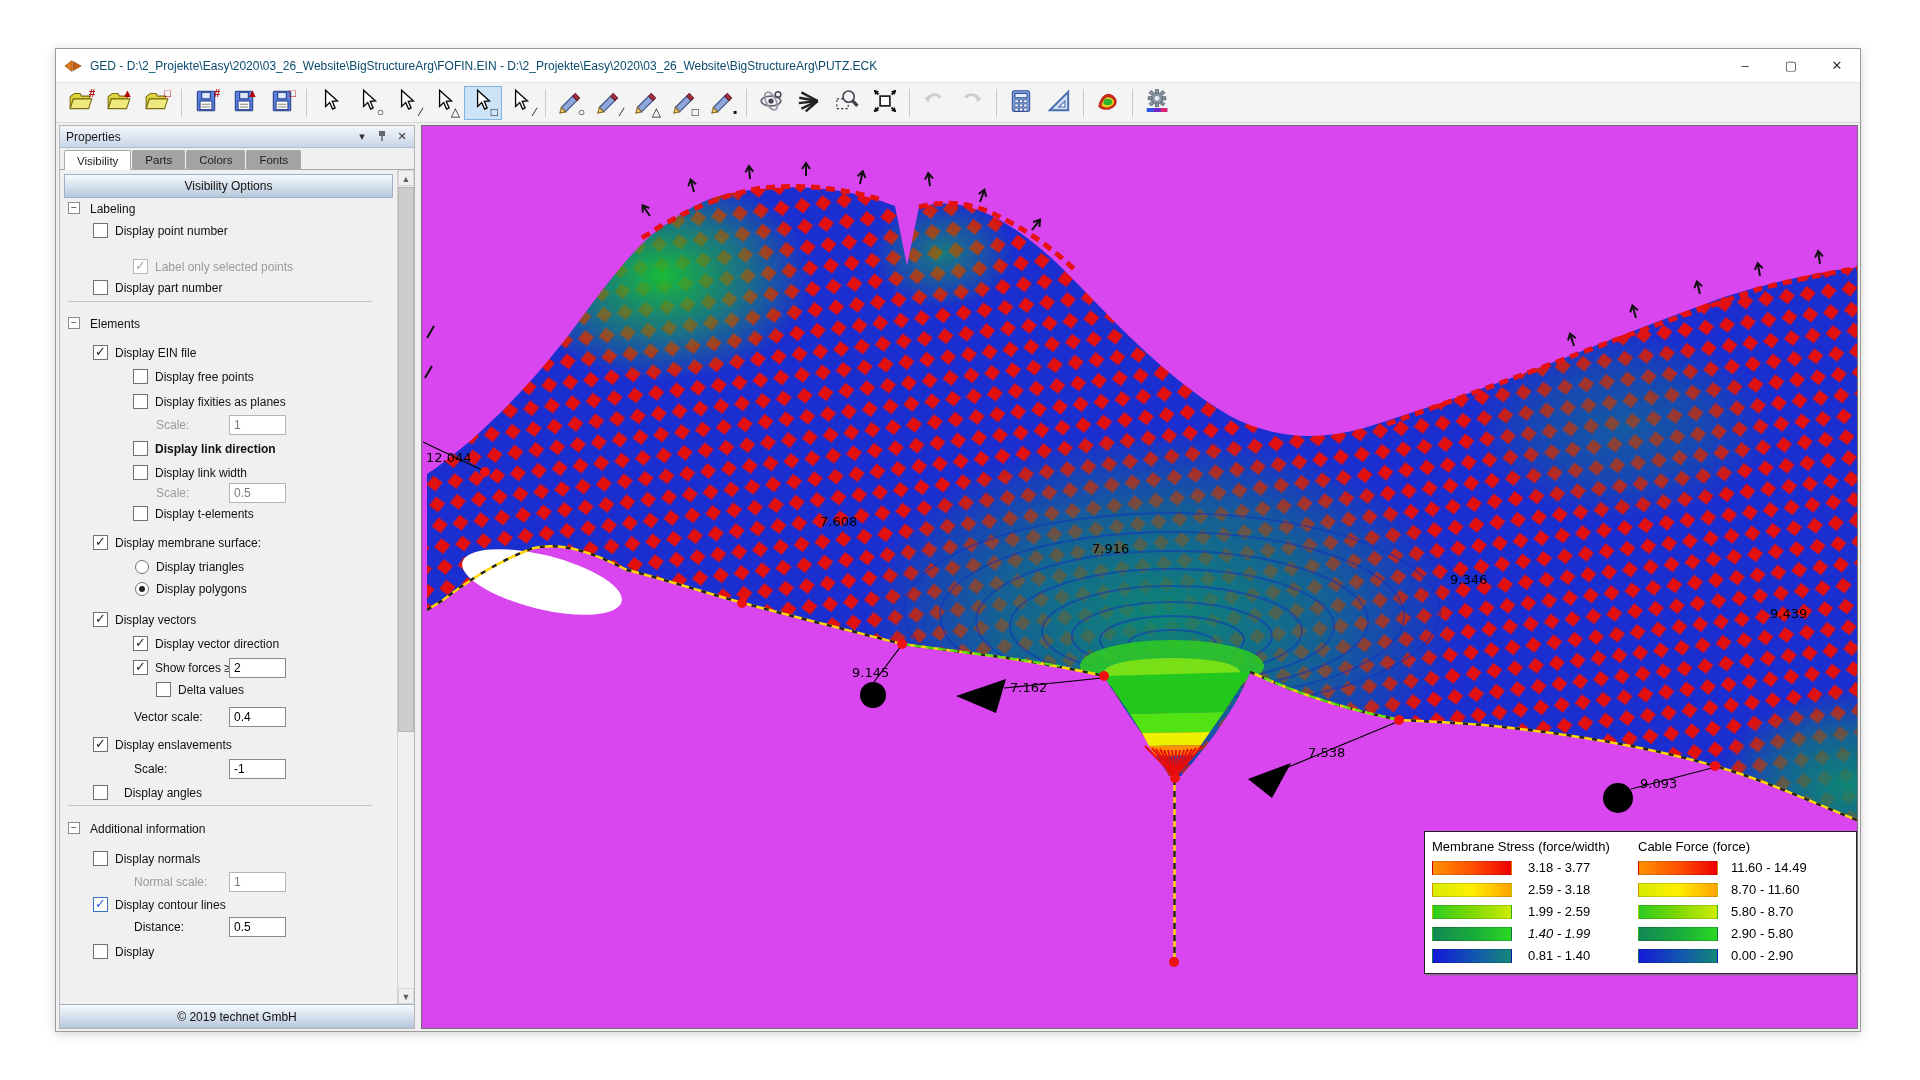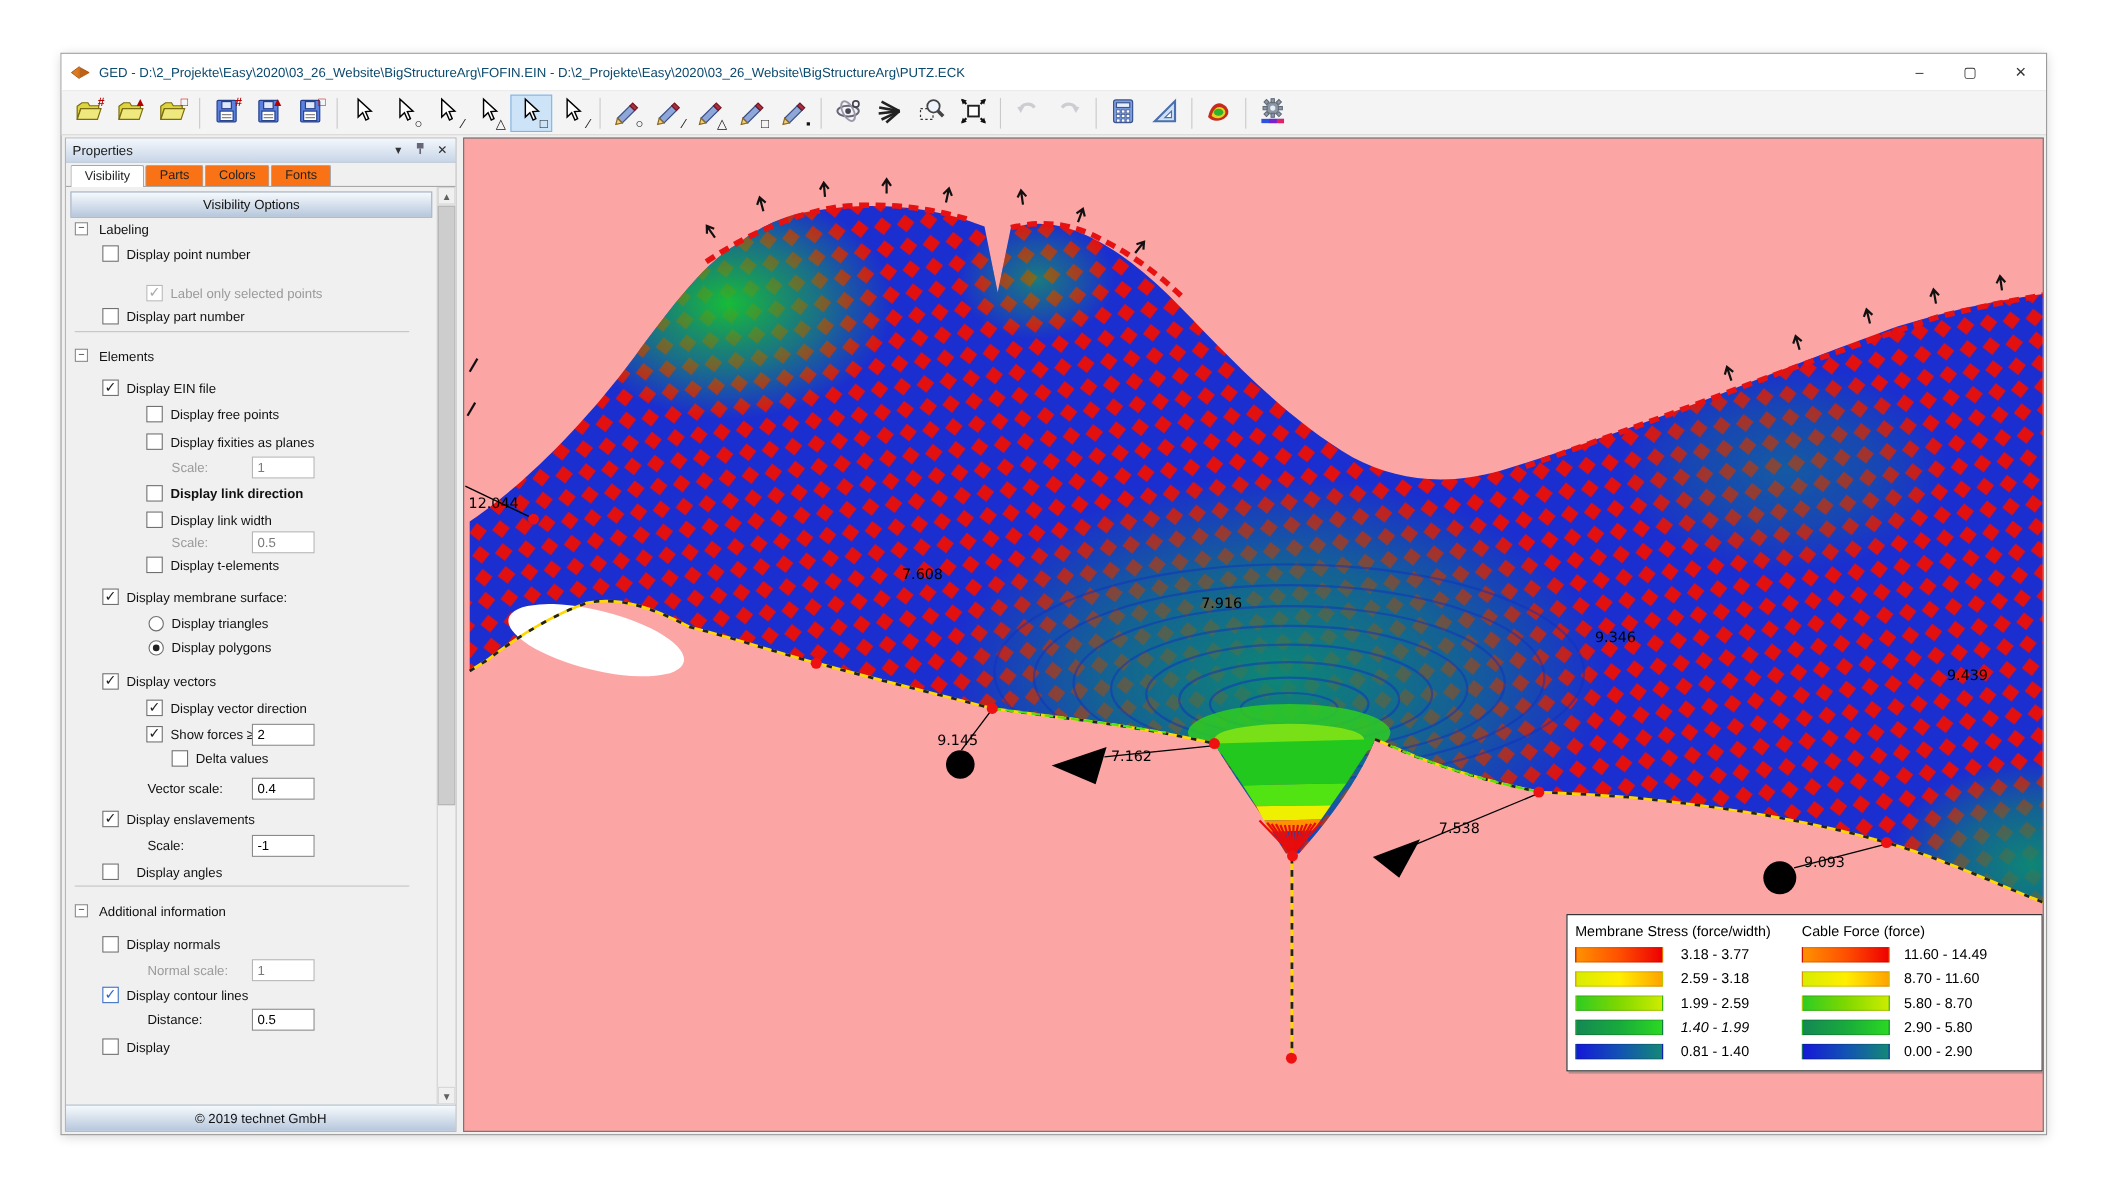--- a/index.html
+++ b/index.html
@@ -36,21 +36,21 @@
   .main { flex:1; display:flex; padding:2px 2px 2px 3px; min-height:0; }
 
   
   .sidepanel { width:356px; background:#f0f0f0; border:1px solid #b5b5b5; display:flex; flex-direction:column; }
   .panel-header { height:22px; background:linear-gradient(#f3f7fc,#c8d6e8); border-bottom:1px solid #aebecf;
                   display:flex; align-items:center; font-size:12px; color:#1a1a1a; padding-left:6px; }
   .panel-hicons { margin-left:auto; display:flex; align-items:center; gap:6px; padding-right:5px; color:#333; }
   .panel-hicon { font-size:11px; width:14px; text-align:center; }
   .tabsrow { height:22px; display:flex; align-items:flex-end; background:#f0f0f0; border-bottom:1px solid #a8a8a8; padding-left:4px; }
   .tab { font-size:11.5px; padding:3px 12px 3px 12px; border:1px solid #a8a8a8; border-bottom:none;
-         background:#f97316; color:#222; border-radius:2px 2px 0 0; margin-right:1px; }
+         background:#a3a3a3; color:#222; border-radius:2px 2px 0 0; margin-right:1px; }
   .tab.active { background:#ffffff; position:relative; top:1px; padding-top:4px; font-weight:normal; }
   .panel-content { flex:1; position:relative; overflow:hidden; background:#f0f0f0; }
   .vis-header { position:absolute; left:4px; right:21px; top:4px; height:24px;
                 background:linear-gradient(#f6fafd,#b6c7dc); border:1px solid #9fb0c4;
                 display:flex; align-items:center; justify-content:center; font-size:12px; color:#111; }
   .prow { position:absolute; left:0; right:17px; height:22px; font-size:12px; color:#111; }
   .prow .expander { position:absolute; left:8px; top:3px; width:12px; height:12px; border:1px solid #8a8a8a; background:#fff;
                     font-size:10px; line-height:10px; text-align:center; color:#333; }
   .prow .glabel { position:absolute; left:30px; top:3px; }
   .cb { position:absolute; top:2px; width:15px; height:15px; background:#fff; border:1px solid #707070; }
@@ -68,21 +68,21 @@
   .pinput.dim { border-color:#b5b5b5; color:#7a7a7a; }
   .psep { position:absolute; left:8px; right:25px; height:1px; background:#c4c4c4; }
   .pscroll { position:absolute; right:0; top:0; bottom:0; width:17px; background:#f0f0f0; border-left:1px solid #d0d0d0; }
   .pscroll .arr { position:absolute; left:0; width:16px; height:16px; background:#f0f0f0; color:#606060;
                   font-size:9px; text-align:center; line-height:16px; border:1px solid #d5d5d5; }
   .pscroll .thumb { position:absolute; left:0px; top:17px; width:16px; height:545px; background:#cdcdcd; border:1px solid #b5b5b5; }
   .panel-footer { height:24px; background:linear-gradient(#f6fafd,#b6c7dc); border-top:1px solid #9fb0c4;
                   display:flex; align-items:center; justify-content:center; font-size:12px; color:#111; }
 
   
-  .viewport { flex:1; position:relative; margin-left:6px; background:#fca5a5; border:1px solid #6f6f6f; overflow:hidden; }
+  .viewport { flex:1; position:relative; margin-left:6px; background:#d946ef; border:1px solid #6f6f6f; overflow:hidden; }
   .viewport svg.canvas { position:absolute; left:0; top:0; }
 
   
   .legend { position:absolute; right:0px; top:705px; width:433px; height:143px; background:#fff;
             border:1px solid #222; box-shadow:2px 2px 0 rgba(120,120,120,.55); font-size:13px; color:#000; }
   .legend .lt { position:absolute; top:7px; font-size:13px; }
   .lrow-bar { position:absolute; width:80px; height:14px; border:1px solid rgba(0,0,0,.15); }
   .lrow-txt { position:absolute; font-size:13px; }
 
   

